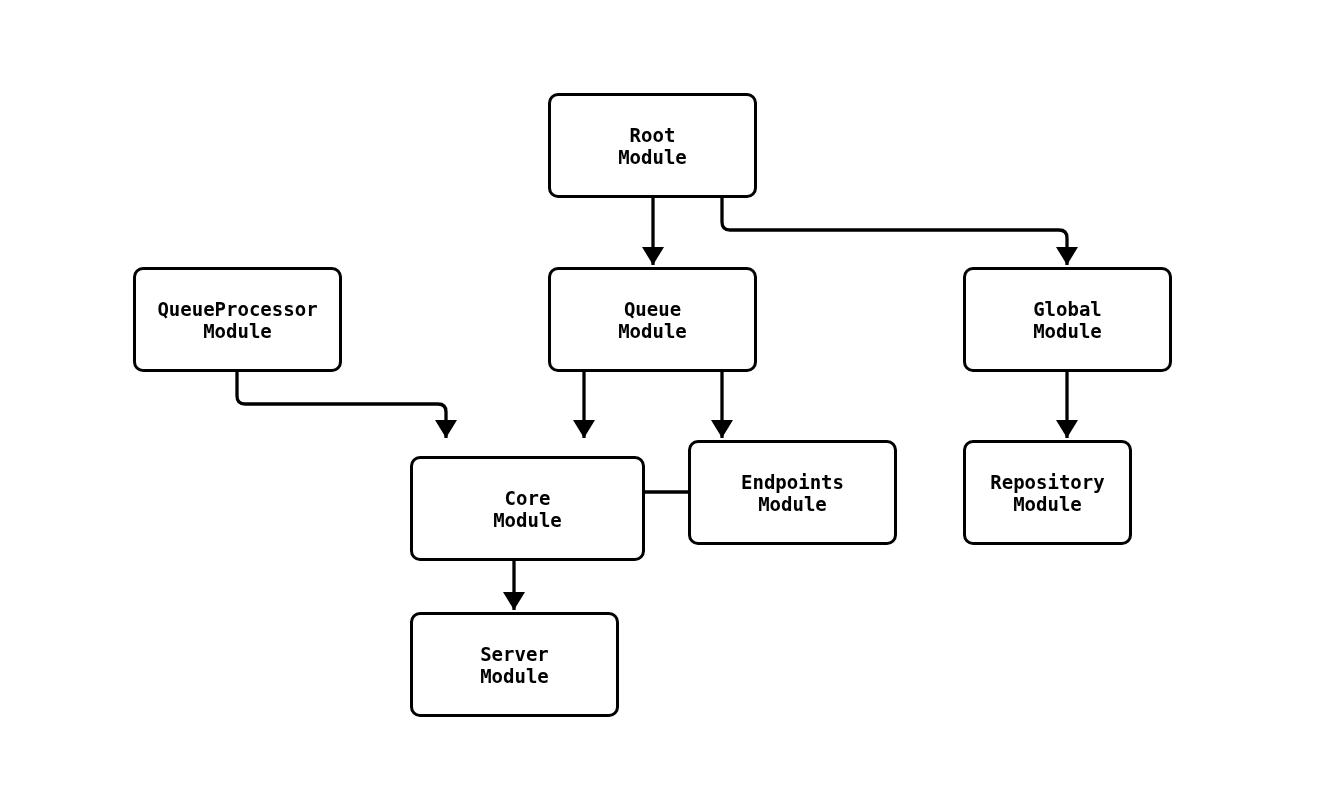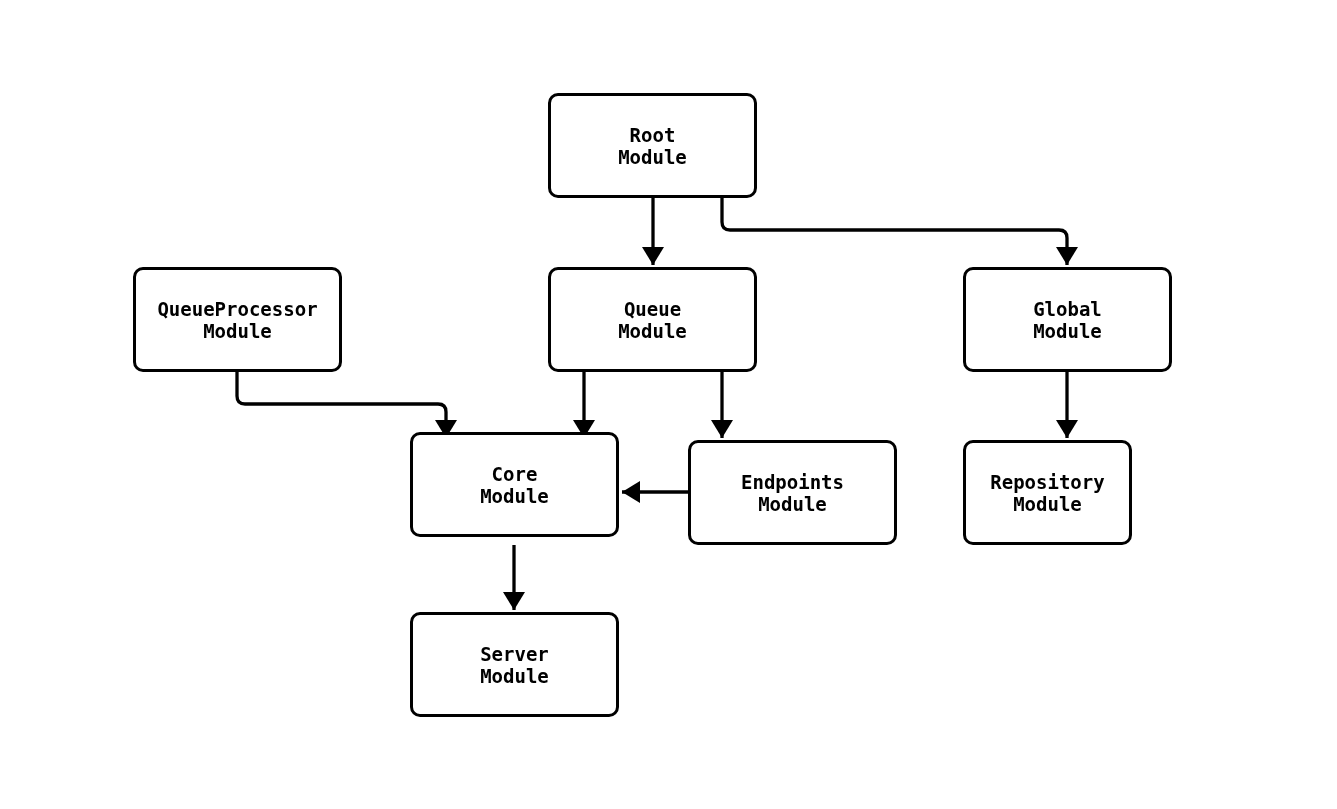--- a/index.html
+++ b/index.html
@@ -82,21 +82,21 @@
       <div class="node-label-line">Module</div>
     </div>
     <div class="node" style="left: 548px; top: 267px; width: 209px; height: 105px;">
       <div class="node-label-line">Queue</div>
       <div class="node-label-line">Module</div>
     </div>
     <div class="node" style="left: 963px; top: 267px; width: 209px; height: 105px;">
       <div class="node-label-line">Global</div>
       <div class="node-label-line">Module</div>
     </div>
-    <div class="node" style="left: 410px; top: 432px; width: 209px; height: 105px; text-align: right;">
+    <div class="node" style="left: 410px; top: 456px; width: 235px; height: 105px; text-align: right;">
       <div class="node-label-line">Core</div>
       <div class="node-label-line">Module</div>
     </div>
     <div class="node" style="left: 688px; top: 440px; width: 209px; height: 105px;">
       <div class="node-label-line">Endpoints</div>
       <div class="node-label-line">Module</div>
     </div>
     <div class="node" style="left: 963px; top: 440px; width: 169px; height: 105px;">
       <div class="node-label-line">Repository</div>
       <div class="node-label-line">Module</div>

